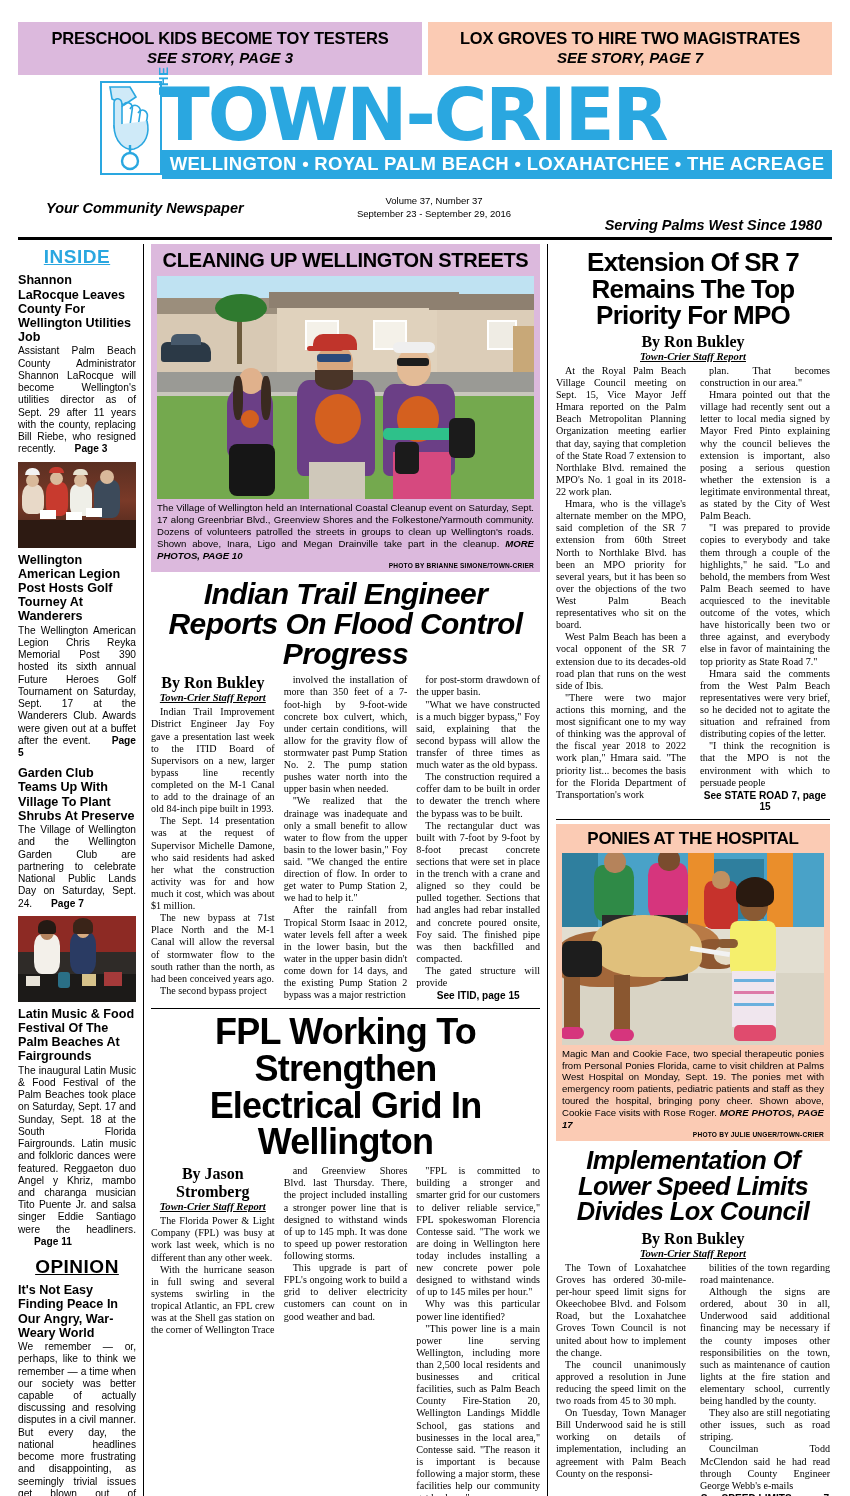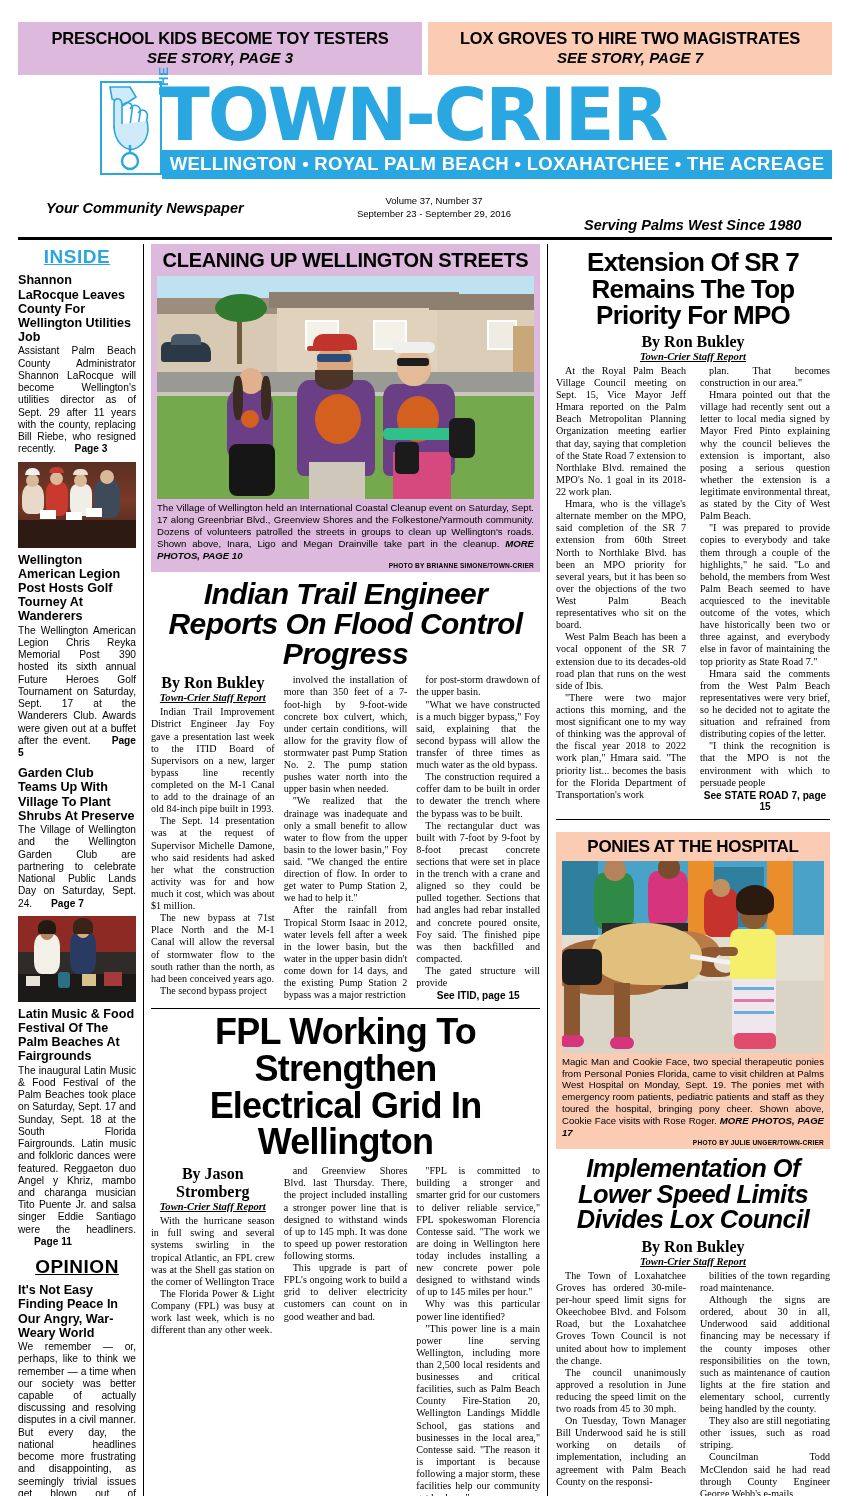--- a/index.html
+++ b/index.html
@@ -43,21 +43,21 @@
     font-size:13px; font-weight:bold; color:#2aa7e0; letter-spacing:1px;
   }
   .mast-bar {
     background:#2aa7e0; color:#fff; font-weight:bold;
     font-size:18.5px; text-align:center; padding:3px 0 4px;
     letter-spacing:0.3px; margin-top:1px;
   }
   .mast-info { display:flex; align-items:center; margin-top:5px; padding-bottom:4px; }
   .mast-info .mi-left { flex:1; font-weight:bold; font-style:italic; font-size:14.5px; text-align:left; padding-left:28px;}
   .mast-info .mi-mid { flex:1; text-align:center; font-size:9.5px; line-height:1.35; }
-  .mast-info .mi-right { flex:1; font-weight:bold; font-style:italic; font-size:14.5px; text-align:center; padding-right:10px;margin-top:35px;}
+  .mast-info .mi-right { flex:1; font-weight:bold; font-style:italic; font-size:14.5px; text-align:right; padding-right:10px;margin-top:35px;}
   .rule-thick { border-top:3px solid #000; }
 
   
   .body-grid { display:flex; margin-top:4px; }
   .col-sidebar { width:126px; flex:none; padding-right:7px; border-right:1px solid #000; }
   .col-center { width:404px; flex:none; padding:0 7px; border-right:1px solid #000; }
   .col-right { width:282px; flex:none; padding-left:8px; }
 
   
   .inside-hd {
@@ -327,22 +327,22 @@
           <div>FPL Working To Strengthen</div>
           <div>Electrical Grid In Wellington</div>
         </div>
         <div class="cols-3">
           <div class="col">
             <div class="byline">
               <span class="bn">By Jason Stromberg</span>
               <span class="br">Town-Crier Staff Report</span>
             </div>
             <div class="artxt" id="fpl-c1">
+                <p>The Florida Power &amp; Light Company (FPL) was busy at work last week, which is no different than any other week.</p>
                 <p>With the hurricane season in full swing and several systems swirling in the tropical Atlantic, an FPL crew was at the Shell gas station on the corner of Wellington Trace</p>
-                <p>The Florida Power &amp; Light Company (FPL) was busy at work last week, which is no different than any other week.</p>
               </div>
           </div>
           <div class="col">
             <div class="artxt" id="fpl-c2">
                 <p>and Greenview Shores Blvd. last Thursday. There, the project included installing a stronger power line that is designed to withstand winds of up to 145 mph. It was done to speed up power restoration following storms.</p>
                 <p>This upgrade is part of FPL's ongoing work to build a grid to deliver electricity customers can count on in good weather and bad.</p>
               </div>
           </div>
           <div class="col">
             <div class="artxt" id="fpl-c3">
@@ -385,21 +385,21 @@
                 <p>Hmara said the comments from the West Palm Beach representatives were very brief, so he decided not to agitate the situation and refrained from distributing copies of the letter.</p>
                 <p>"I think the recognition is that the MPO is not the environment with which to persuade people</p>
               </div>
             <span class="jump">See STATE ROAD 7, page 15</span>
           </div>
         </div>
       </div>
 
       <div class="sec-rule"></div>
 
-      <div class="photo-box peach" style="margin-top:12px;">
+      <div class="photo-box peach" style="margin-top:4px;">
         <div class="photo-kicker small">PONIES AT THE HOSPITAL</div>
         <div class="photo-frame scene-pony" style="height:192px;">
           <div class="rect" style="left:0;top:0;width:100%;height:74px;background:#49a2c8;"></div>
           <div class="rect" style="left:0;top:0;width:36px;height:74px;background:#2f7f9e;"></div>
           <div class="rect" style="left:126px;top:0;width:26px;height:74px;background:#ea8e2b;"></div>
           <div class="rect" style="left:205px;top:0;width:26px;height:108px;background:#ea8e2b;"></div>
           <div class="rect" style="left:152px;top:6px;width:50px;height:60px;background:#2f7f9e;"></div>
           <div class="rect" style="left:0;top:74px;width:100%;height:118px;background:#e2ded1;"></div>
           <div class="rect" style="left:0;top:120px;width:100%;height:72px;background:#d9d4c5;"></div>
 

